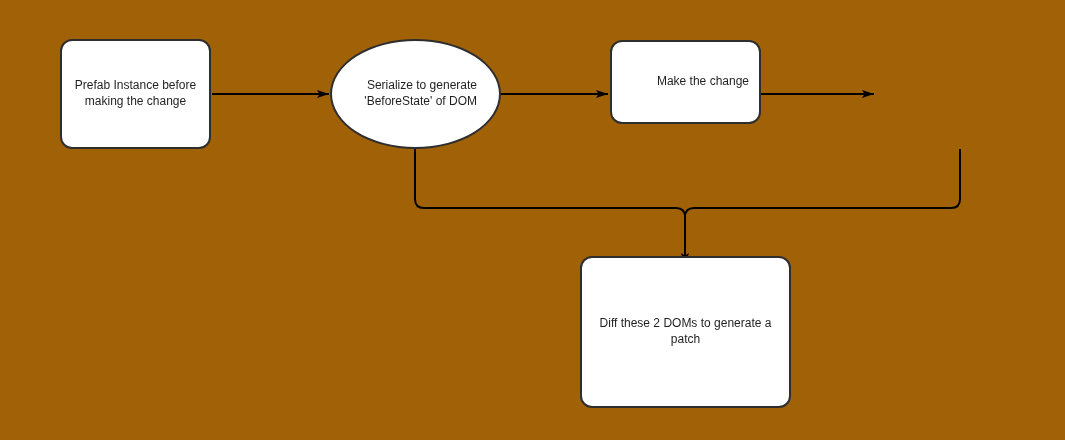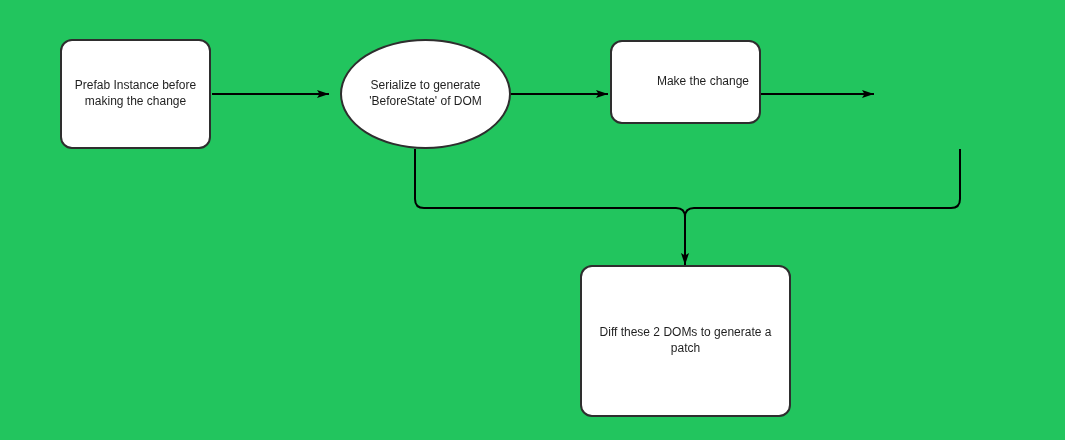--- a/index.html
+++ b/index.html
@@ -3,21 +3,21 @@
 <meta charset="utf-8">
 <style>
   * { margin: 0; padding: 0; box-sizing: border-box; }
   html, body { background: #ffffff; }
   body { font-family: "Liberation Sans", sans-serif; }
 
   .canvas {
     position: relative;
     width: 1065px;
     height: 440px;
-    background: #22c55e;
+    background: #a16207;
     overflow: hidden;
   }
 
   .edges-layer {
     position: absolute;
     left: 0; top: 0;
     width: 1065px; height: 440px;
   }
 
   .node {
@@ -29,24 +29,24 @@
     background: #ffffff;
     border: 2px solid #2e2e2e;
     color: #1f1f1f;
     font-size: 12px;
     line-height: 1.3;
   }
   .node.rect { border-radius: 12px; }
   .node.ellipse { border-radius: 50%; }
 
   #node-prefab          { left: 60px;  top: 39px;  width: 151px; height: 110px; padding: 0 10px; }
-  #node-serialize-before{ left: 340px; top: 39px;  width: 171px; height: 110px; padding: 0 22px; }
+  #node-serialize-before{ left: 330px; top: 39px;  width: 171px; height: 110px; padding: 0 22px; text-align: right; }
   #node-make-change     { left: 610px; top: 40px;  width: 151px; height: 84px; padding: 0 10px; justify-content: flex-end; }
   #node-serialize-after { left: 876px; top: 40px;  width: 169px; height: 108px; padding: 0 22px; }
-  #node-diff            { left: 580px; top: 265px; width: 211px; height: 152px; padding: 0 14px; }
+  #node-diff            { left: 580px; top: 256px; width: 211px; height: 152px; padding: 0 14px; }
 </style>
 </head>
 <body>
 
 <div class="canvas">
 
   <svg class="edges-layer" width="1065" height="440" viewBox="0 0 1065 440" xmlns="http://www.w3.org/2000/svg">
     <defs>
       <marker id="arrowhead" markerWidth="13" markerHeight="10" refX="12" refY="4.5" orient="auto" markerUnits="userSpaceOnUse">
         <path d="M0,0.5 L12,4.5 L0,8.5 L2.5,4.5 Z" fill="#000000"></path>

